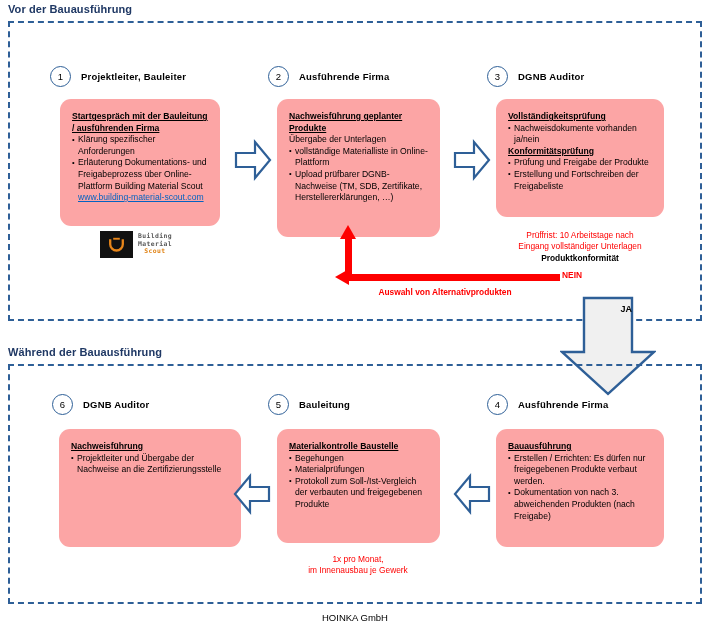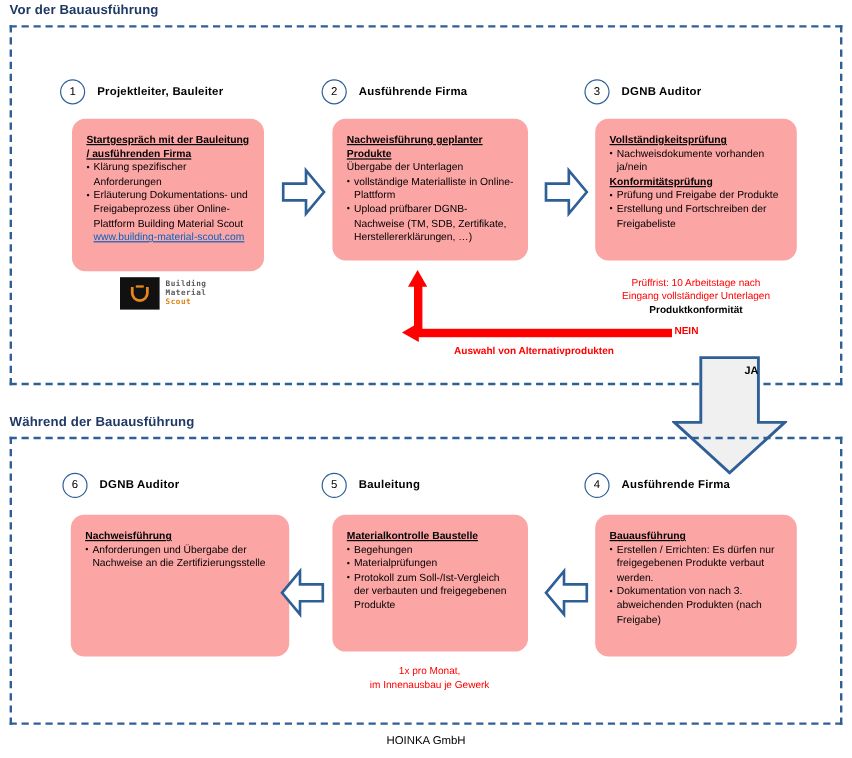--- a/index.html
+++ b/index.html
@@ -179,20 +179,21 @@
     display: flex;
     align-items: center;
     justify-content: center;
   }
   #bms-wordmark {
     font-family: "DejaVu Sans Mono", monospace;
     font-size: 6.4px;
     line-height: 7.6px;
     letter-spacing: 0.4px;
     font-weight: bold;
+    text-align: center;
   }
   #bms-wordmark .w1, #bms-wordmark .w2 { color: #595959; display: block; }
   #bms-wordmark .w3 { color: #e08214; display: block; }
 
   
   #footer {
     position: absolute;
     left: 0;
     top: 612px;
     width: 710px;
@@ -245,21 +246,21 @@
       <span class="w3">Scout</span>
     </div>
   </div>
 
   <div class="chev" style="left:233px; top:138px;">
     <svg width="40" height="44" viewBox="0 0 40 44">
       <polygon points="3,15 22,15 22,4 37,22 22,40 22,29 3,29" fill="#ffffff" stroke="#2e5f97" stroke-width="2.2" stroke-linejoin="miter"></polygon>
     </svg>
   </div>
 
-  <div class="proc-box" id="box-2" style="left:277px; top:99px; width:163px; height:118px;">
+  <div class="proc-box" id="box-2" style="left:277px; top:99px; width:163px; height:138px;">
     <span class="bt">Nachweisführung geplanter Produkte</span>
     <span class="plain">Übergabe der Unterlagen</span>
     <ul>
       <li>vollständige Materialliste in Online-Plattform</li>
       <li>Upload prüfbarer DGNB-Nachweise (TM, SDB, Zertifikate, Herstellererklärungen, …)</li>
     </ul>
   </div>
 
   <div class="chev" style="left:452px; top:138px;">
     <svg width="40" height="44" viewBox="0 0 40 44">
@@ -320,21 +321,21 @@
   </div>
 
   <div class="step-head" style="left:487px; top:394px;">
     <div class="step-circle">4</div>
     <div class="step-role">Ausführende Firma</div>
   </div>
 
   <div class="proc-box" id="box-6" style="left:59px; top:429px; width:182px; height:118px;">
     <span class="bt">Nachweisführung</span>
     <ul>
-      <li>Anforderungen und Übergabe der Nachweise an die Zertifizierungsstelle</li>
+      <li>Projektleiter und Übergabe der Nachweise an die Zertifizierungsstelle</li>
     </ul>
   </div>
 
   <div class="chev" style="left:232px; top:472px;">
     <svg width="40" height="44" viewBox="0 0 40 44">
       <polygon points="37,15 18,15 18,4 3,22 18,40 18,29 37,29" fill="#ffffff" stroke="#2e5f97" stroke-width="2.2" stroke-linejoin="miter"></polygon>
     </svg>
   </div>
 
   <div class="proc-box" id="box-5" style="left:277px; top:429px; width:163px; height:114px;">

